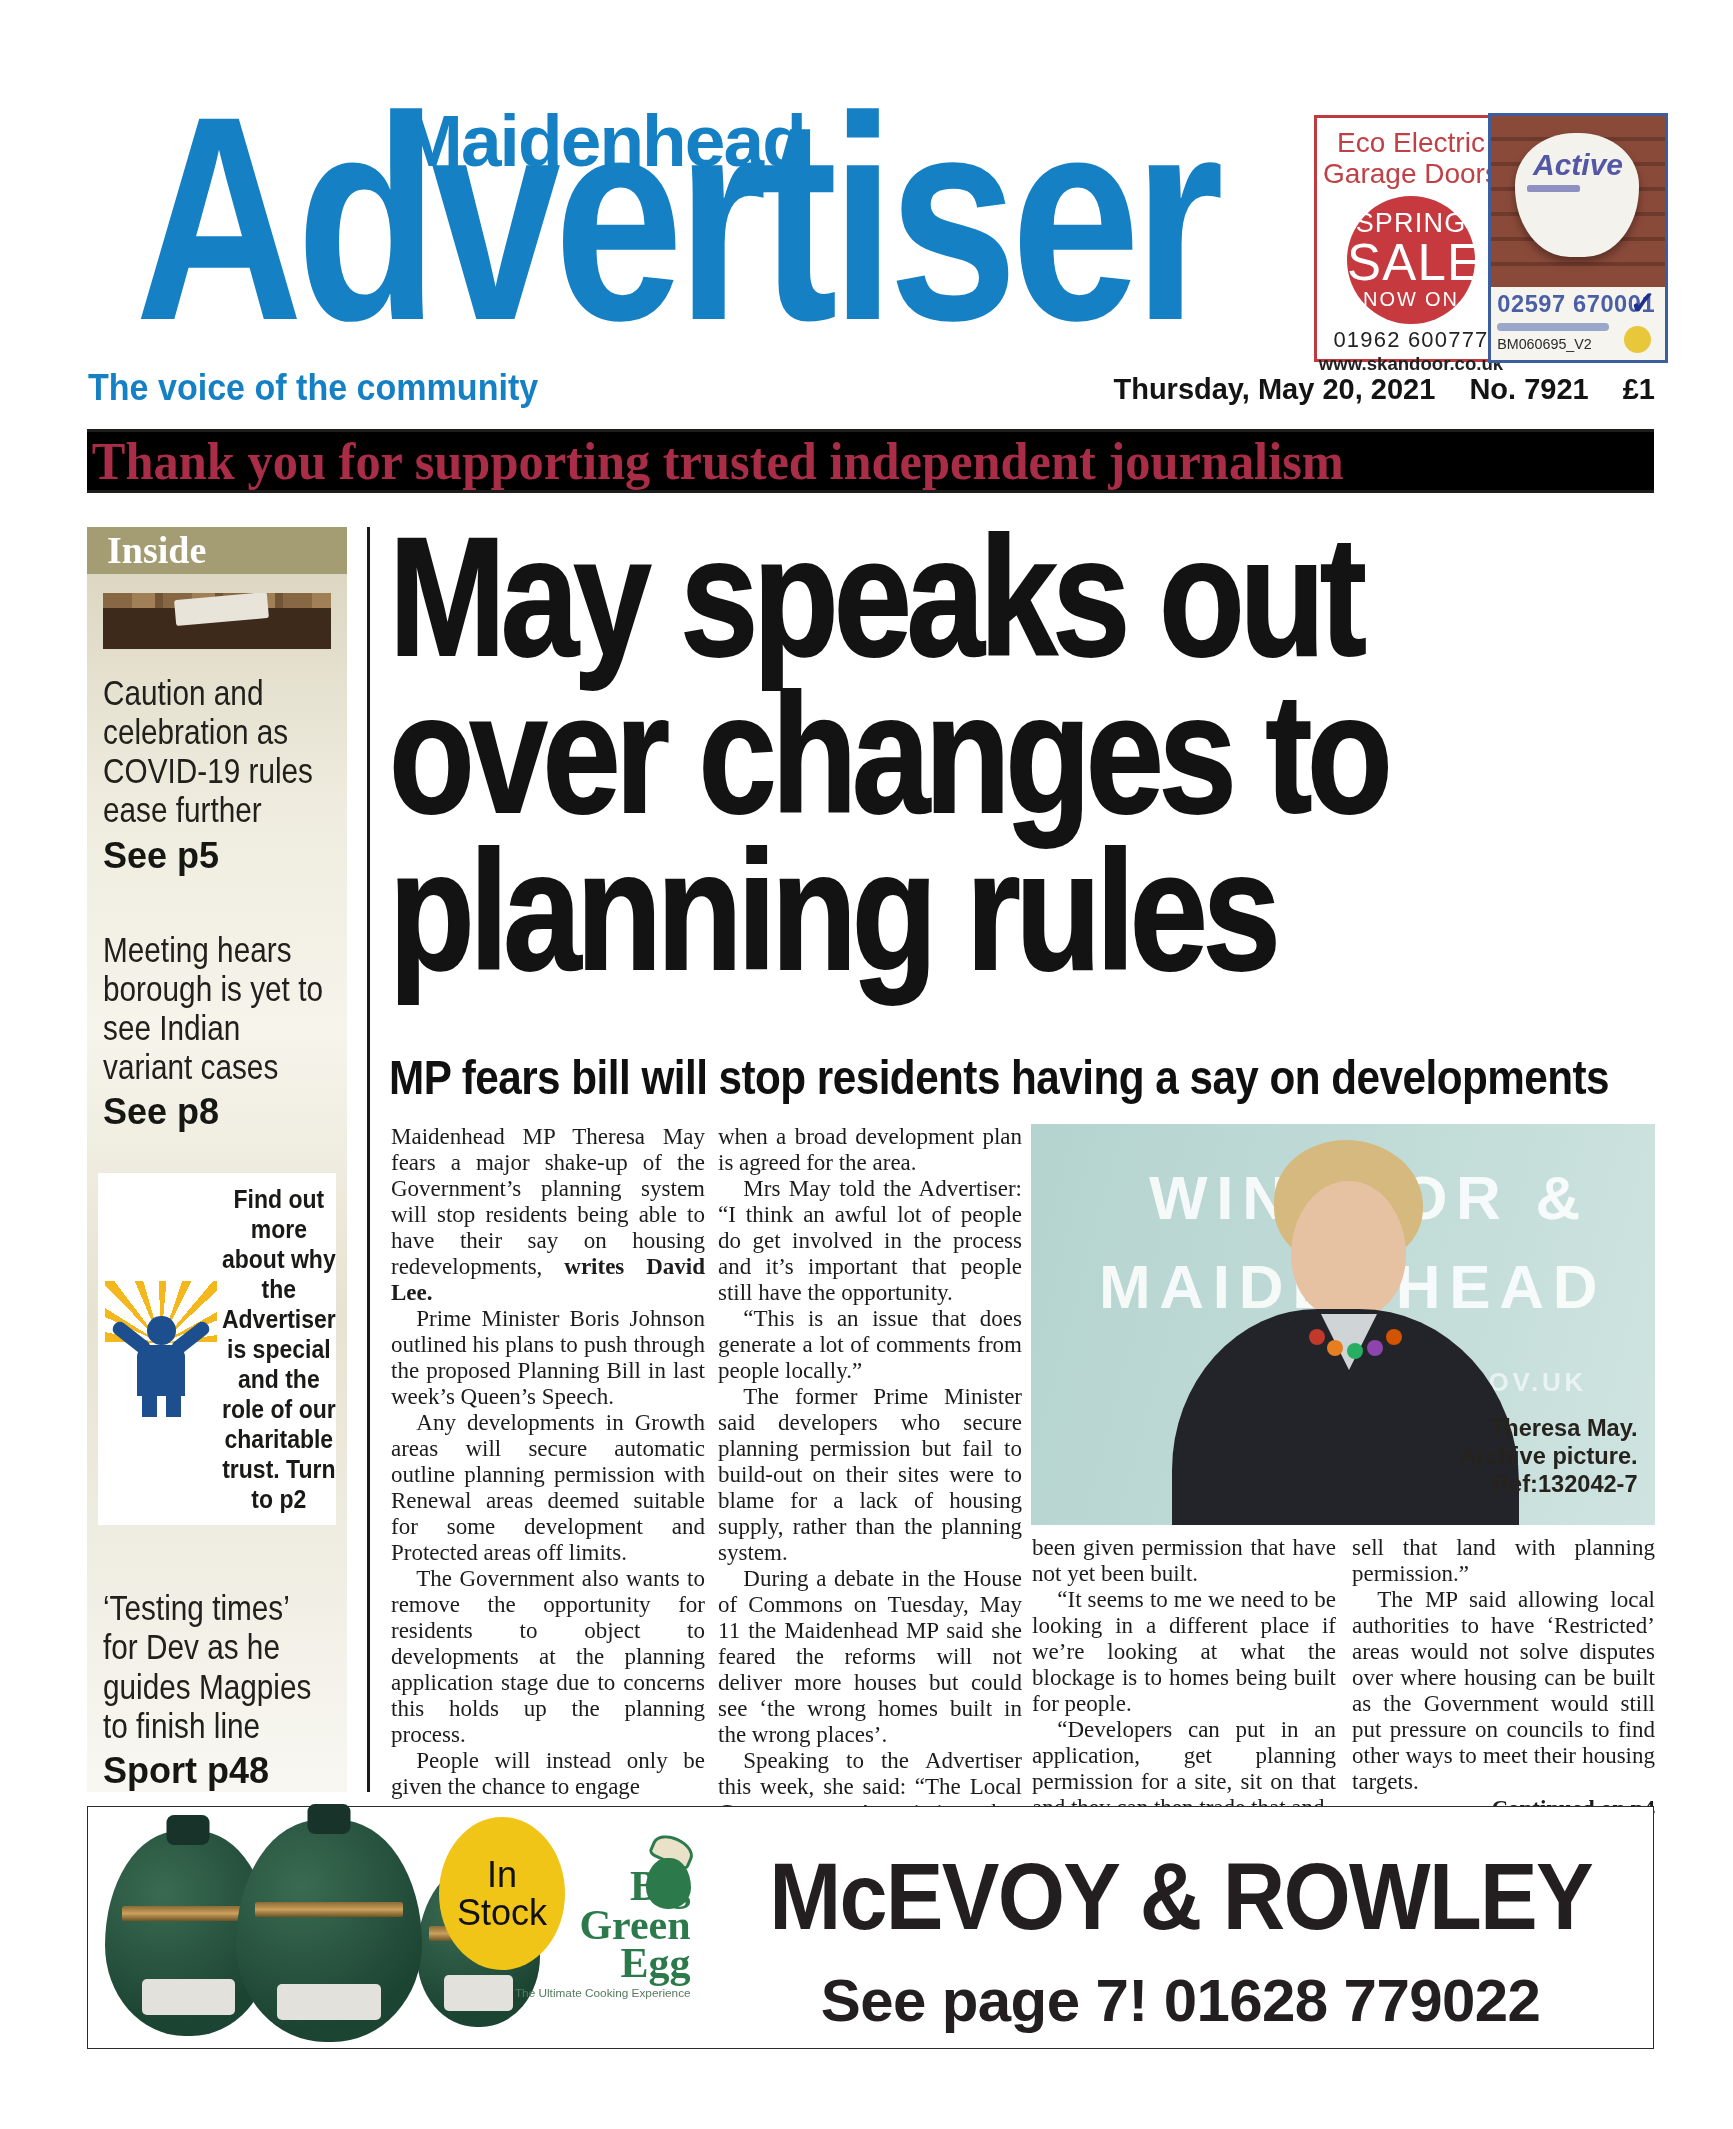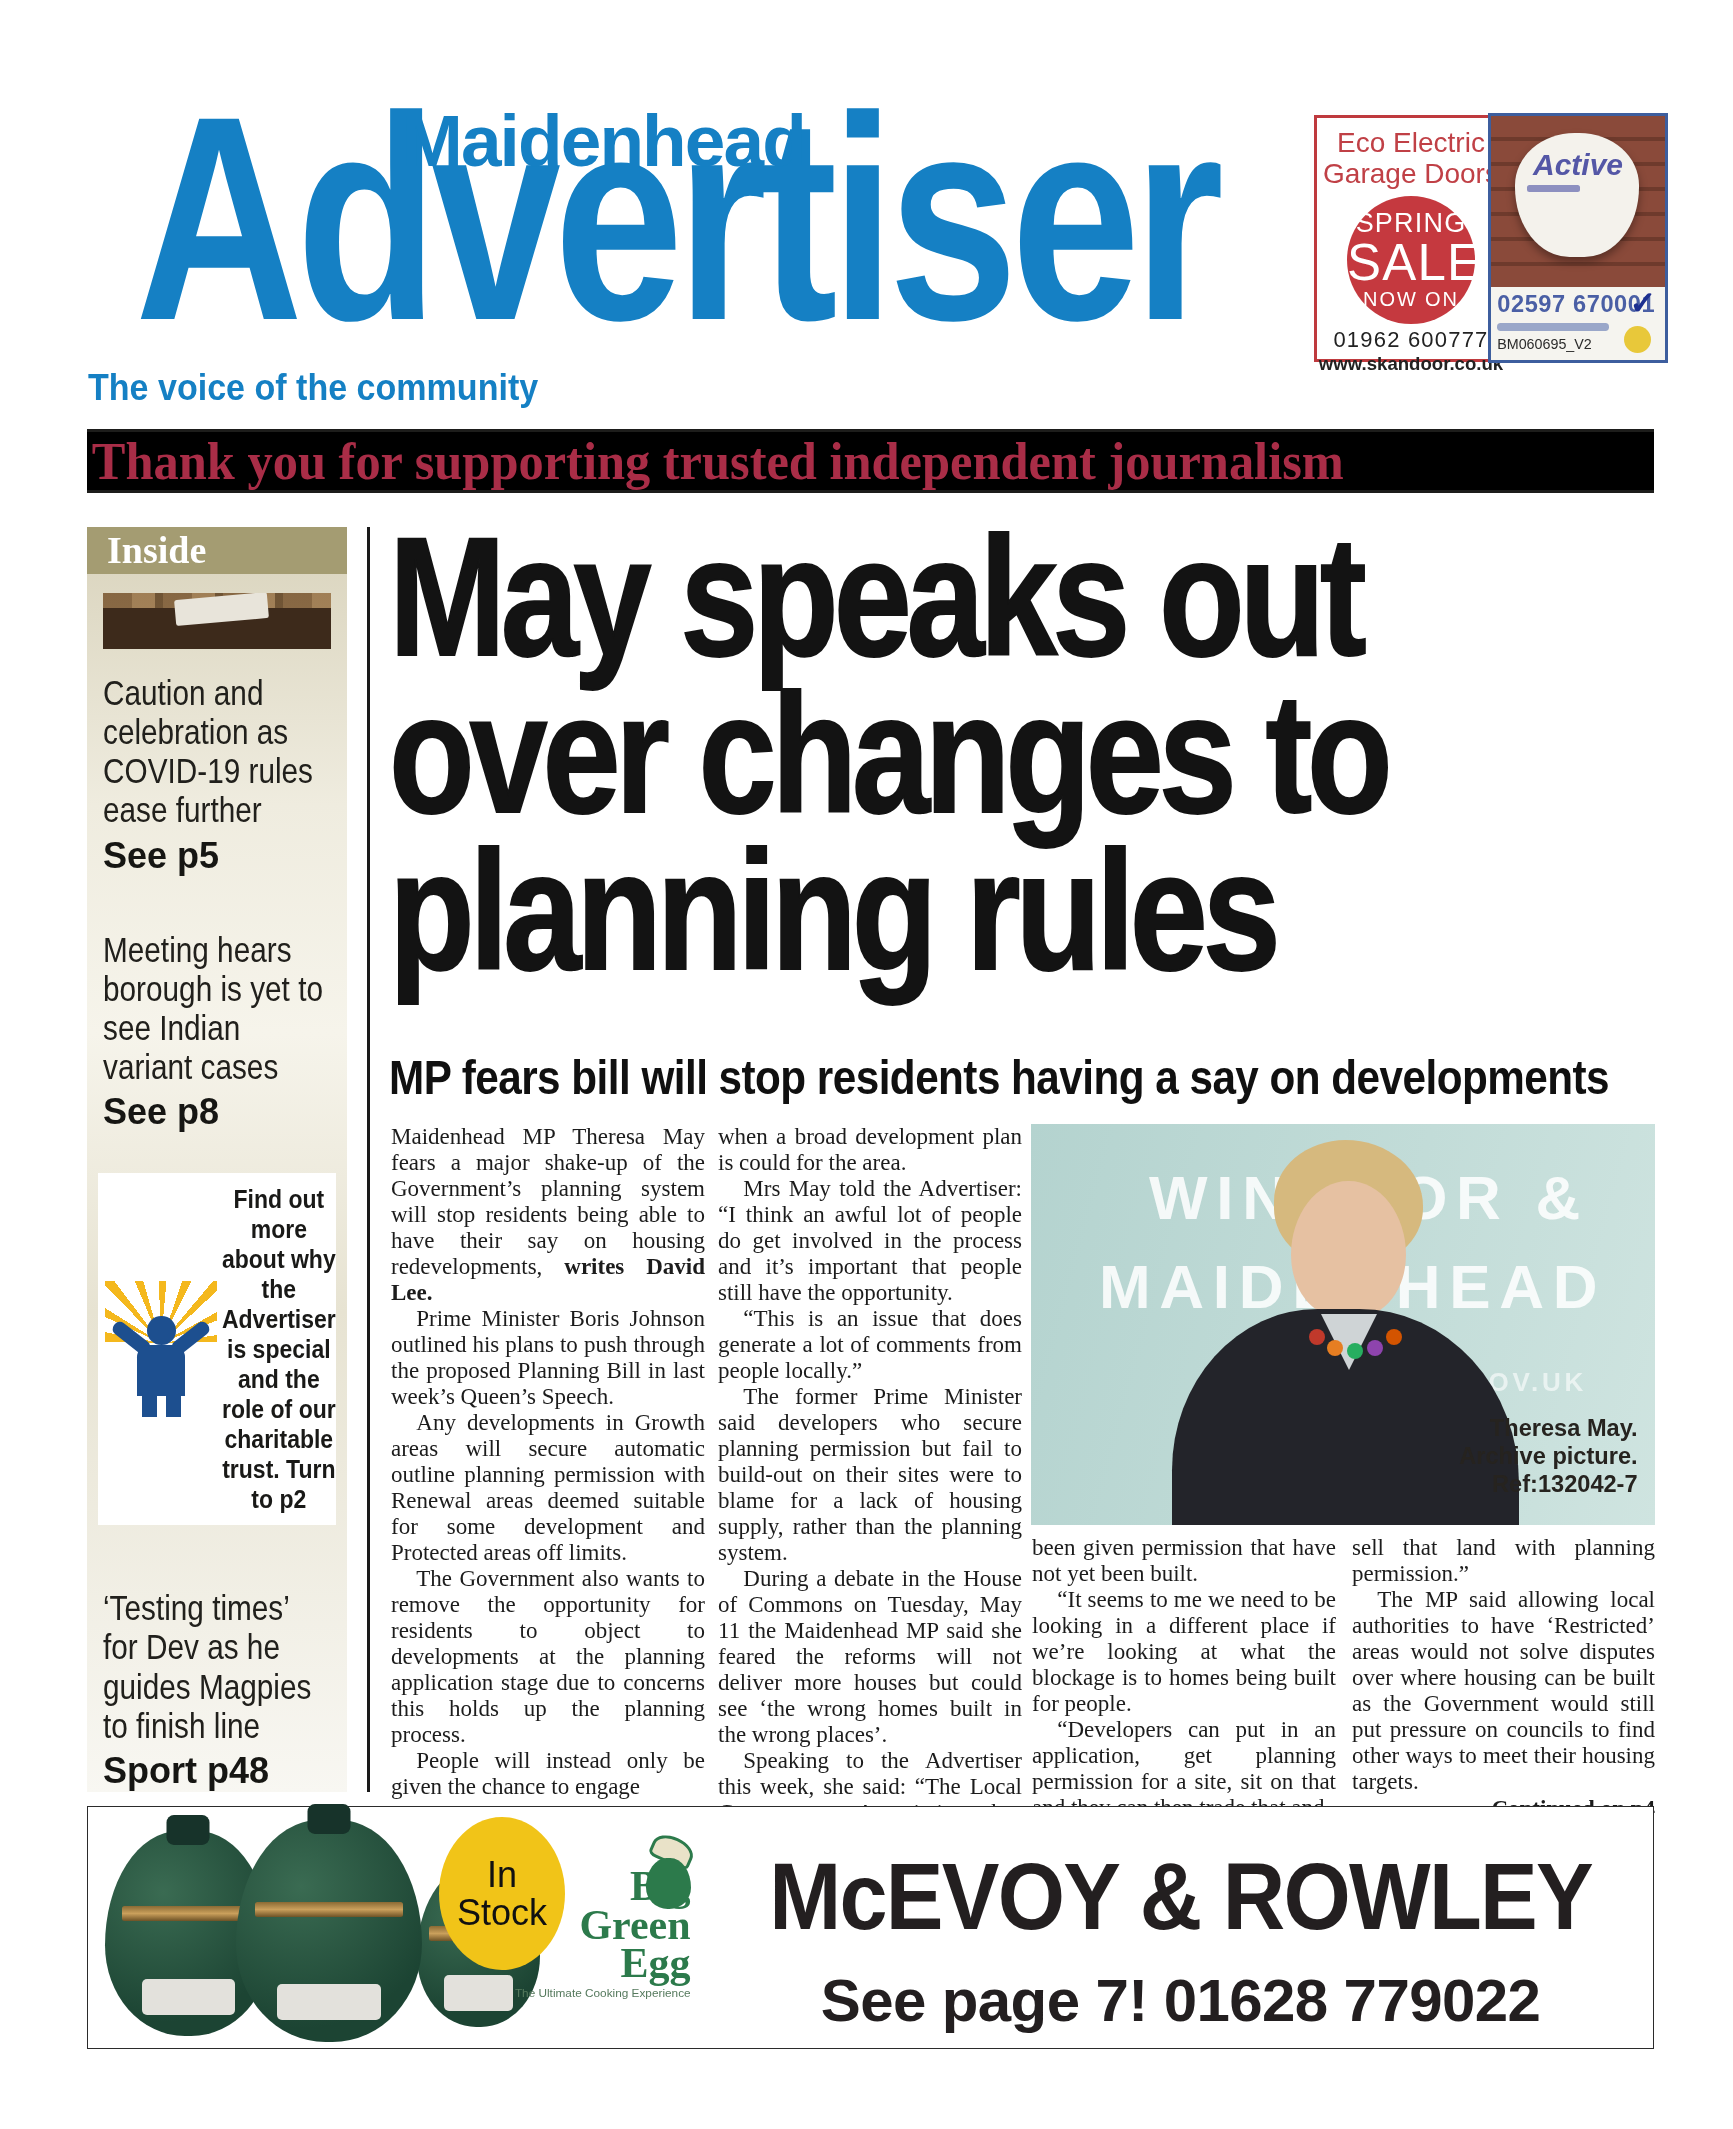--- a/index.html
+++ b/index.html
@@ -160,20 +160,25 @@
   .mc-tag { font-weight:bold; font-size:60px; margin-top:15px; letter-spacing:-0.6px; }
 </style>
 </head>
 <body>
 
 <div class="page">
 
   <div class="logo-large">Advertiser</div>
   <div class="logo-small">Maidenhead</div>
   <div class="tagline">The voice of the community</div>
+  <div class="dateline">
+    <span style="margin-left:0">Thursday, May 20, 2021</span>
+    <span>No. 7921</span>
+    <span>£1</span>
+  </div>
 
   <div class="ad-eco">
     <div class="eco-line">Eco Electric</div>
     <div class="eco-line">Garage Doors</div>
     <div class="eco-circle">
       <div class="eco-spring">SPRING</div>
       <div class="eco-sale">SALE</div>
       <div class="eco-nowon">NOW ON</div>
     </div>
     <div class="eco-phone">01962 600777</div>
@@ -251,21 +256,21 @@
 
   <div class="col col1">
     <p><span>Maidenhead MP Theresa May fears a major shake-up of the Government’s planning system will stop residents being able to have their say on housing redevelopments, </span><span class="byline">writes David Lee.</span></p>
     <p class="ind">Prime Minister Boris Johnson outlined his plans to push through the proposed Planning Bill in last week’s Queen’s Speech.</p>
     <p class="ind">Any developments in Growth areas will secure automatic outline planning permission with Renewal areas deemed suitable for some development and Protected areas off limits.</p>
     <p class="ind">The Government also wants to remove the opportunity for residents to object to developments at the planning application stage due to concerns this holds up the planning process.</p>
     <p class="ind">People will instead only be given the chance to engage</p>
   </div>
 
   <div class="col col2">
-    <p>when a broad development plan is could for the area.</p>
+    <p>when a broad development plan is agreed for the area.</p>
     <p class="ind">Mrs May told the Advertiser: “I think an awful lot of people do get involved in the process and it’s important that people still have the opportunity.</p>
     <p class="ind">“This is an issue that does generate a lot of comments from people locally.”</p>
     <p class="ind">The former Prime Minister said developers who secure planning permission but fail to build-out on their sites were to blame for a lack of housing supply, rather than the planning system.</p>
     <p class="ind">During a debate in the House of Commons on Tuesday, May 11 the Maidenhead MP said she feared the reforms will not deliver more houses but could see ‘the wrong homes built in the wrong places’.</p>
     <p class="ind">Speaking to the Advertiser this week, she said: “The Local Government Association has calculated there’s something like a million outstanding planning applications that have</p>
   </div>
 
   <div class="photo-may">
     <div class="wm wm1">WINDSOR &amp;</div>
     <div class="wm wm2">MAIDENHEAD</div>

